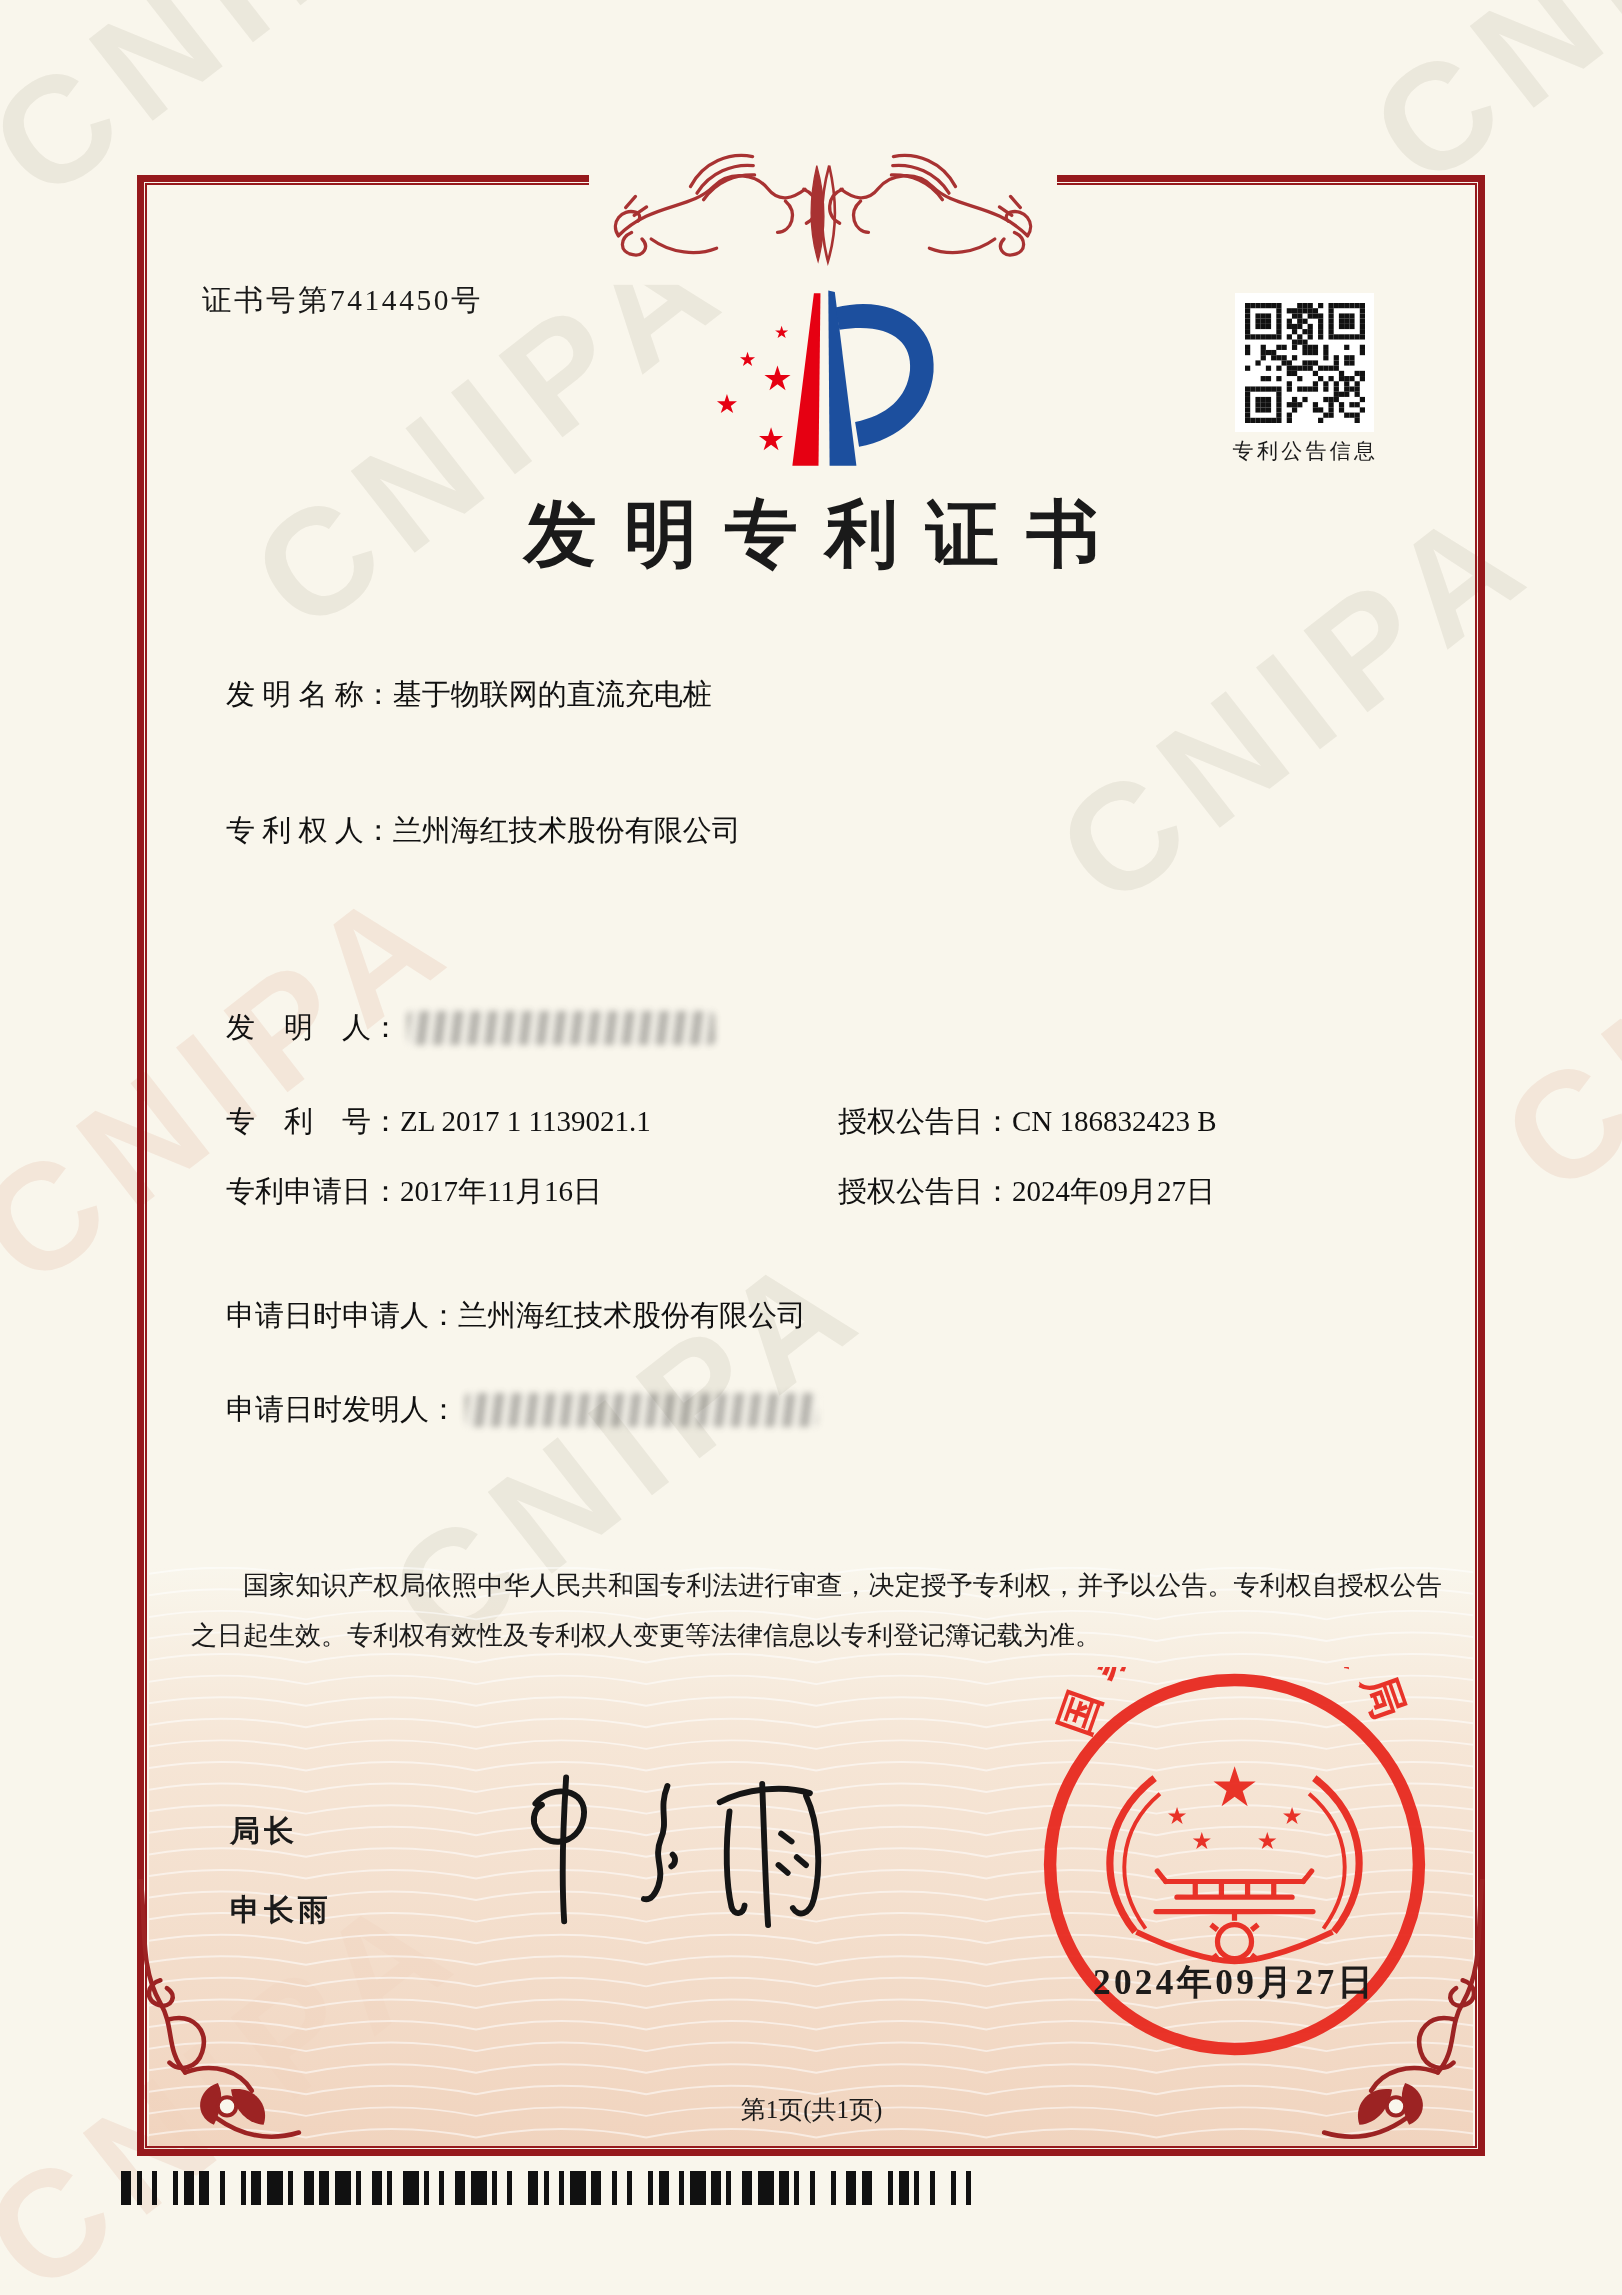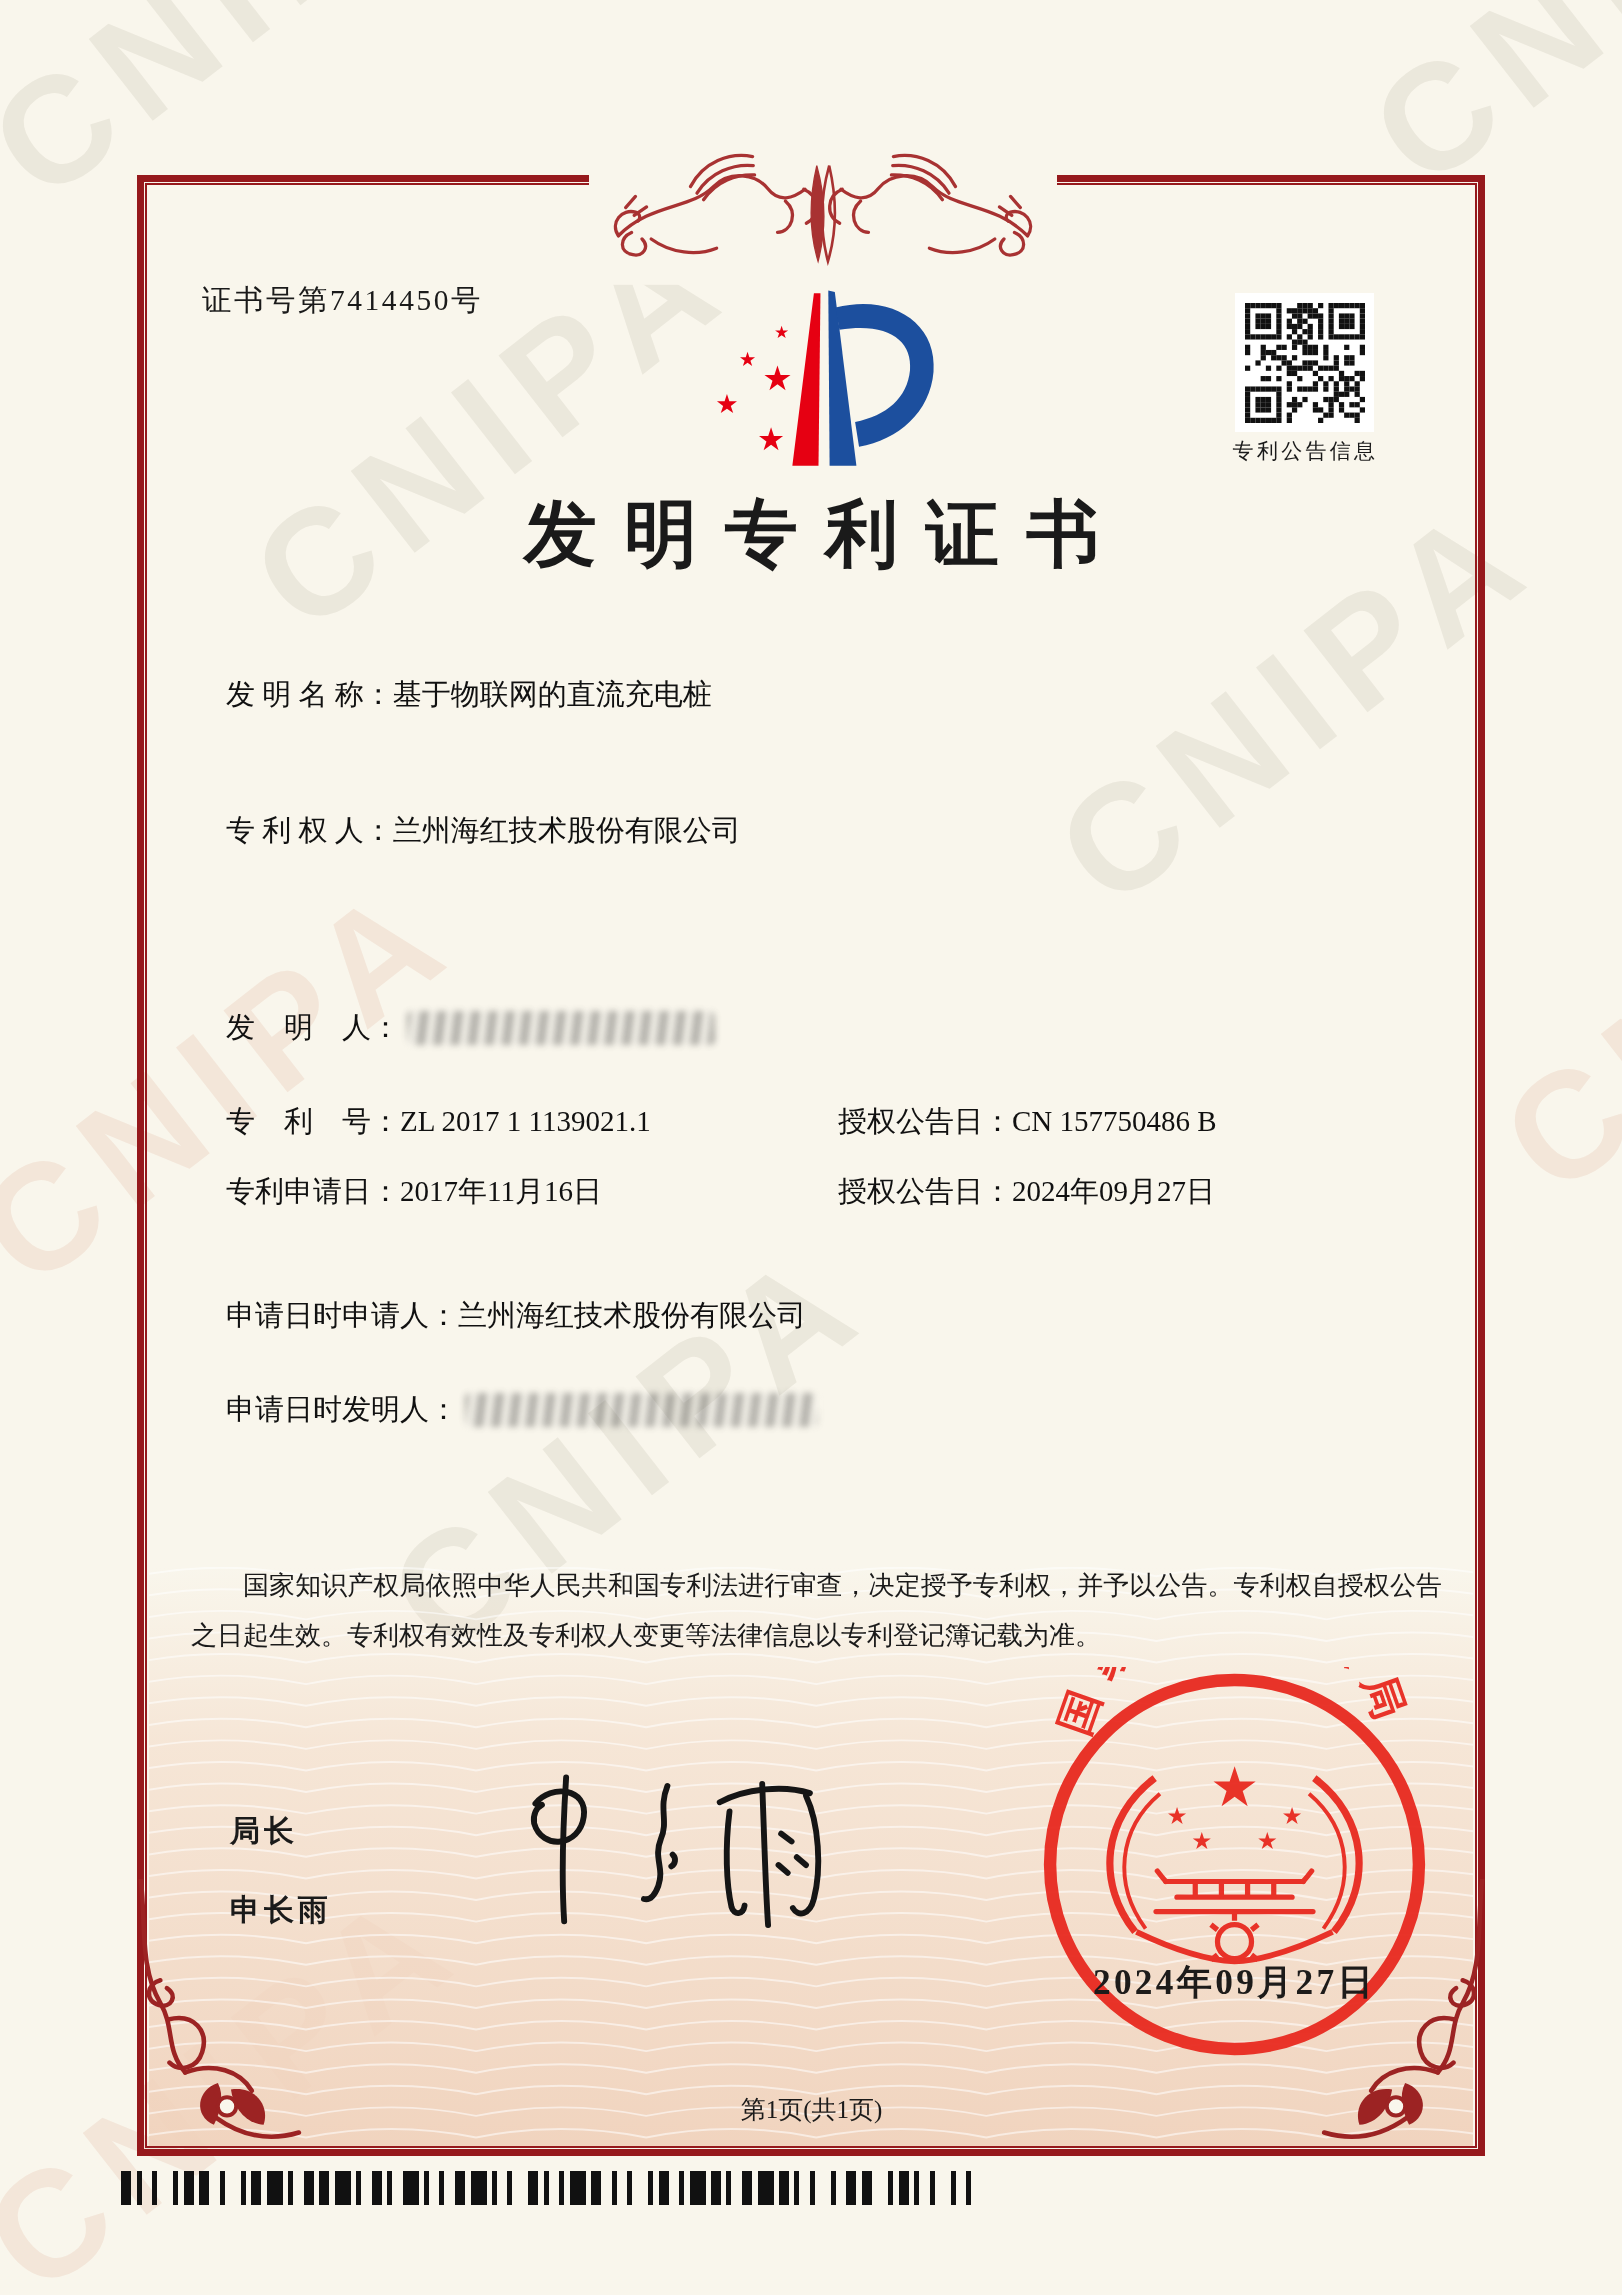--- a/index.html
+++ b/index.html
@@ -426,21 +426,21 @@
   </div>
   <div class="row" style="top:675px">
     <span class="lab">发 明 名 称：</span><span class="val">基于物联网的直流充电桩</span>
   </div>
   <div class="row" style="top:1008px">
     <span class="lab">发　明　人：</span><span class="smudge"></span>
   </div>
   <div class="row" style="top:1102px">
     <span class="lab">专　利　号：</span><span class="val">ZL 2017 1 1139021.1</span>
     <span class="pair2">
-      <span class="lab">授权公告日：</span><span class="val">CN 157750486 B</span>
+      <span class="lab">授权公告日：</span><span class="val">CN 186832423 B</span>
     </span>
   </div>
   <div class="row" style="top:1172px">
     <span class="lab">专利申请日：</span><span class="val">2017年11月16日</span>
     <span class="pair2">
       <span class="lab">授权公告日：</span><span class="val">2024年09月27日</span>
     </span>
   </div>
   <div class="row" style="top:1296px">
     <span class="lab">申请日时申请人：</span><span class="val">兰州海红技术股份有限公司</span>

